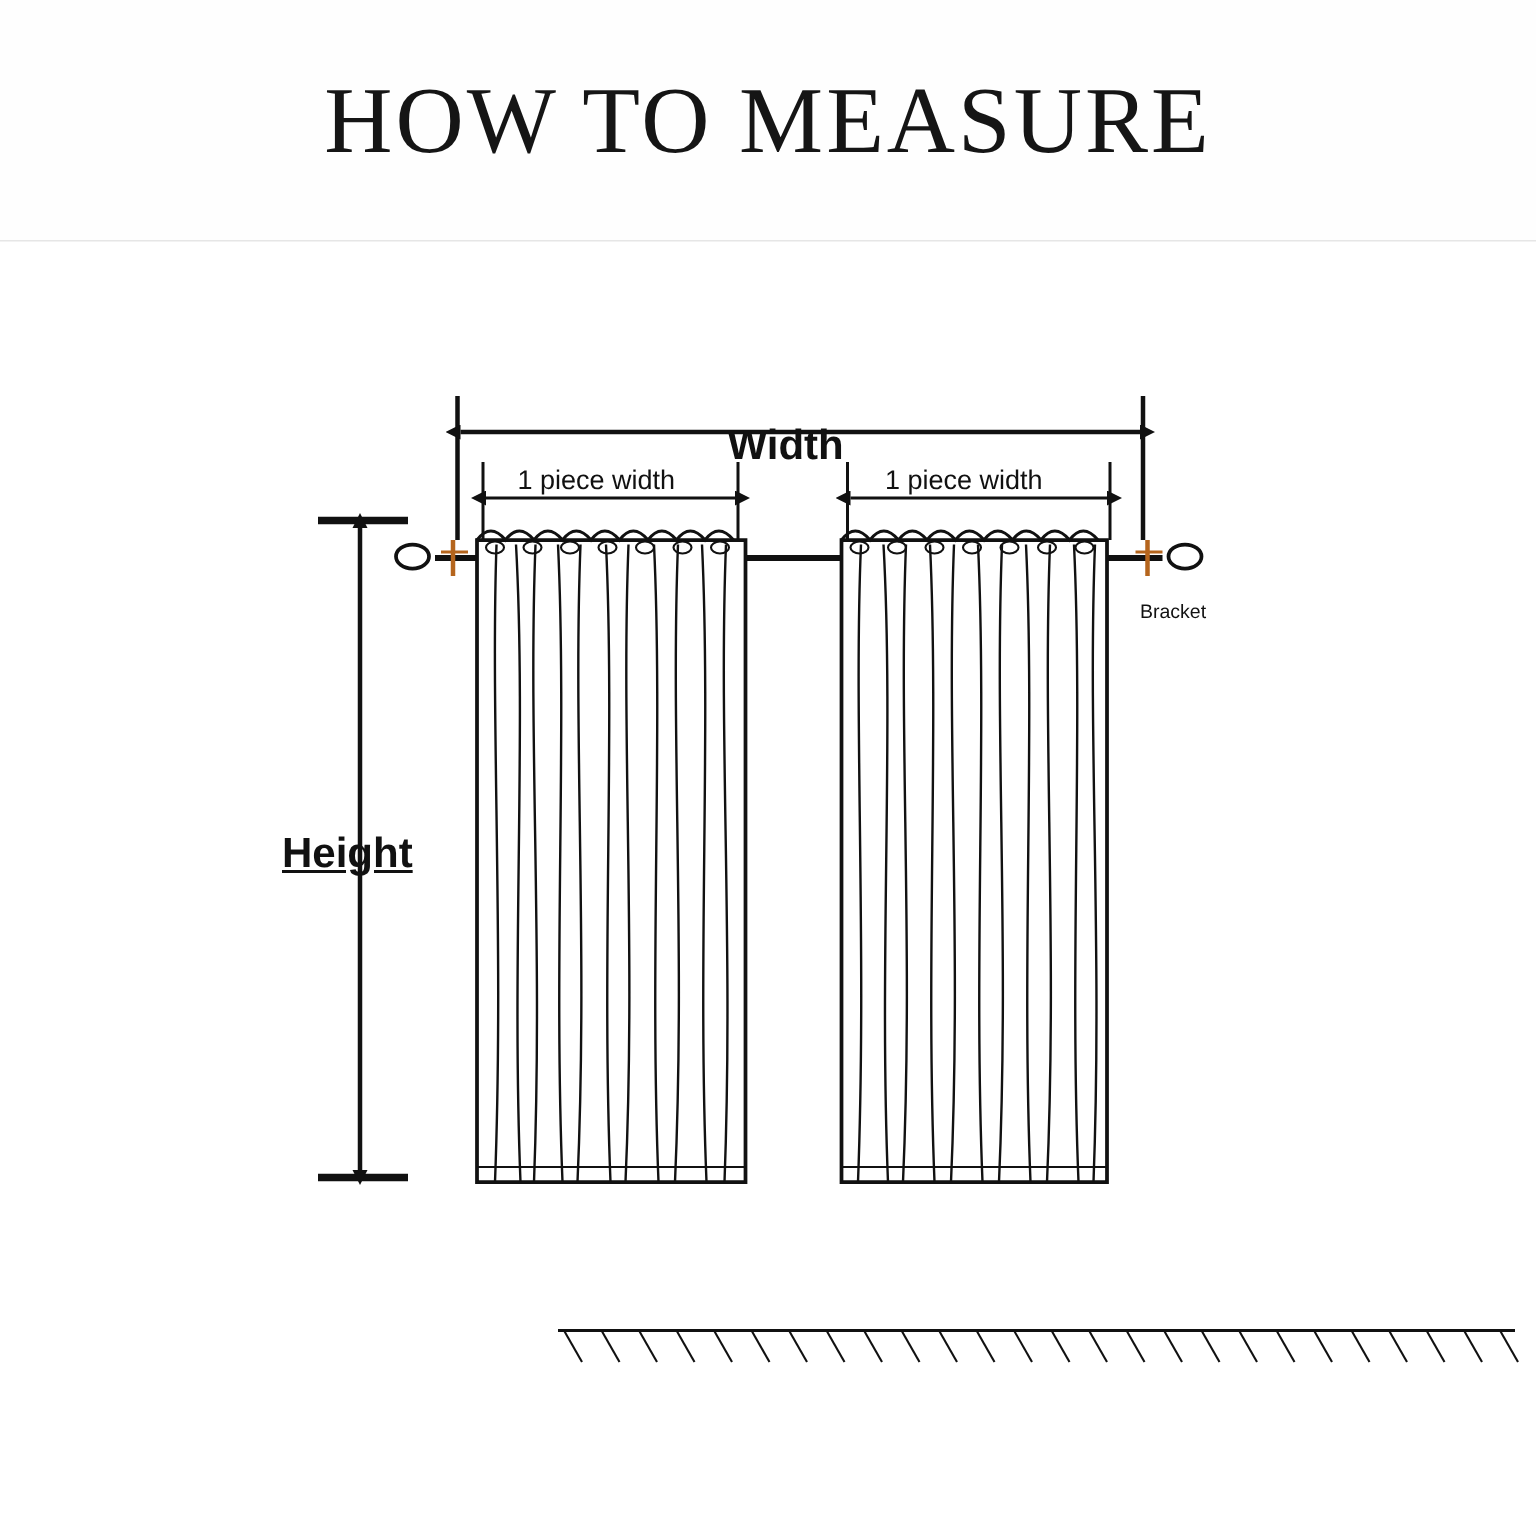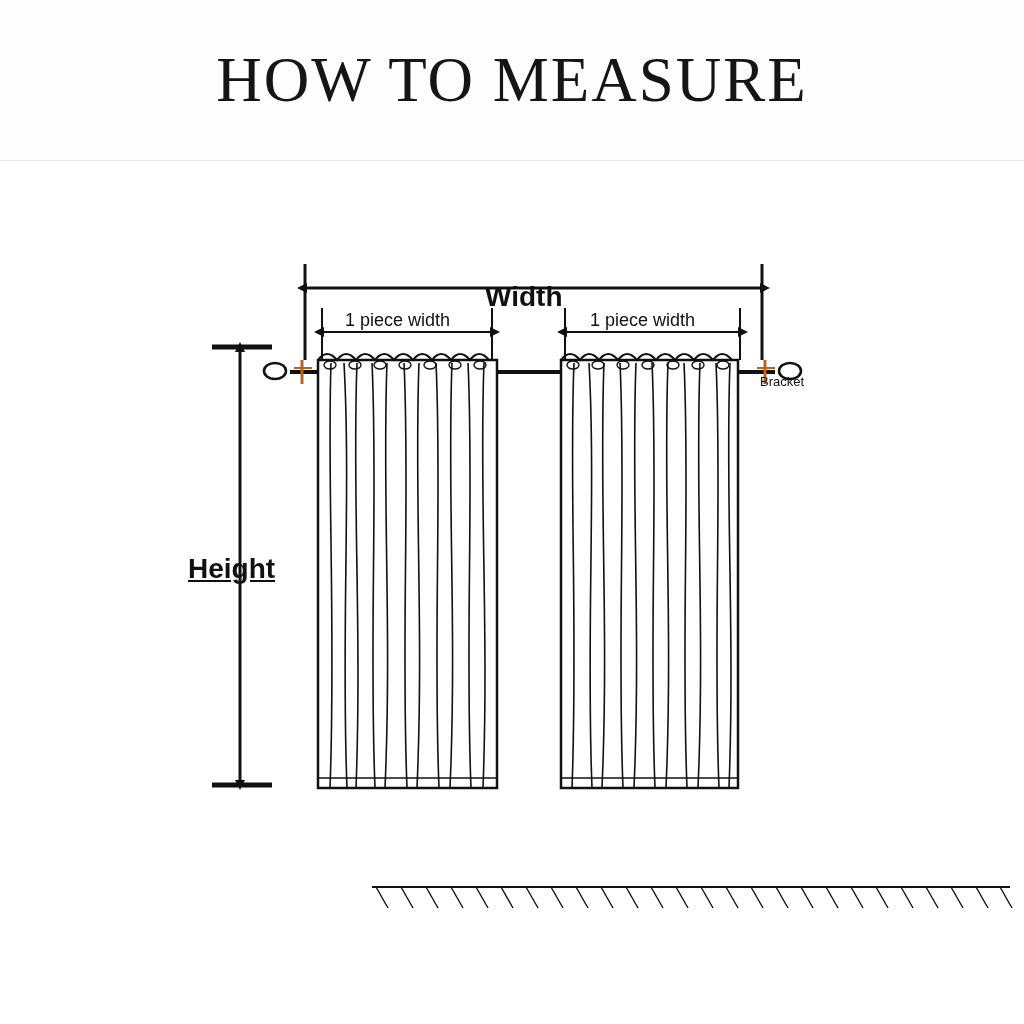--- a/index.html
+++ b/index.html
@@ -79,21 +79,21 @@
     top: 150px;
   }
   .label-piece-right {
     font-size: 18px;
     left: 590px;
     top: 150px;
   }
   .label-bracket {
     font-size: 13px;
     left: 760px;
-    top: 214px;
+    top: 240px;
     text-align: right;
   }
 </style>
 </head>
 <body>
 
 <div id="page">
 
   <div class="header-band">
     <div class="header-title">HOW TO MEASURE</div>

